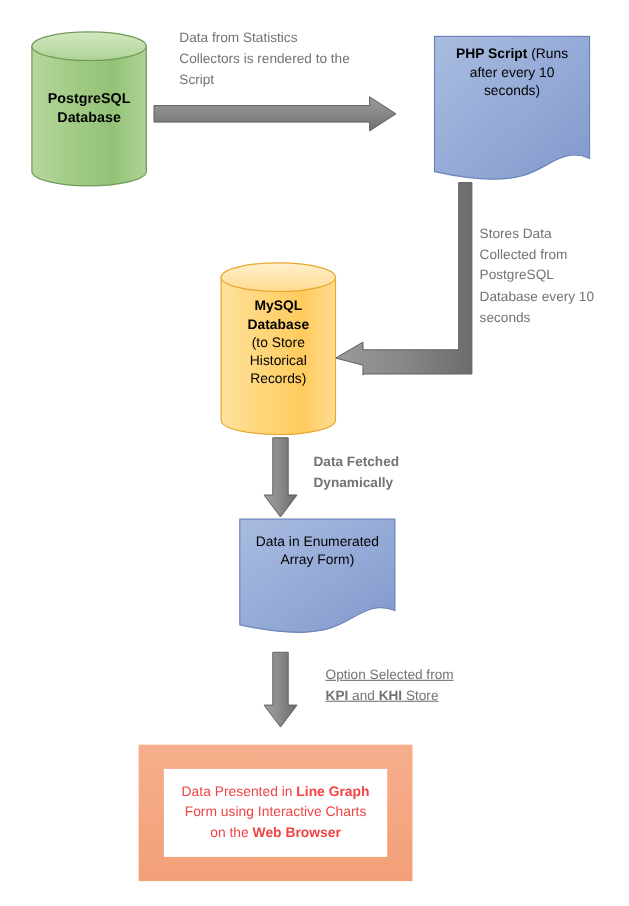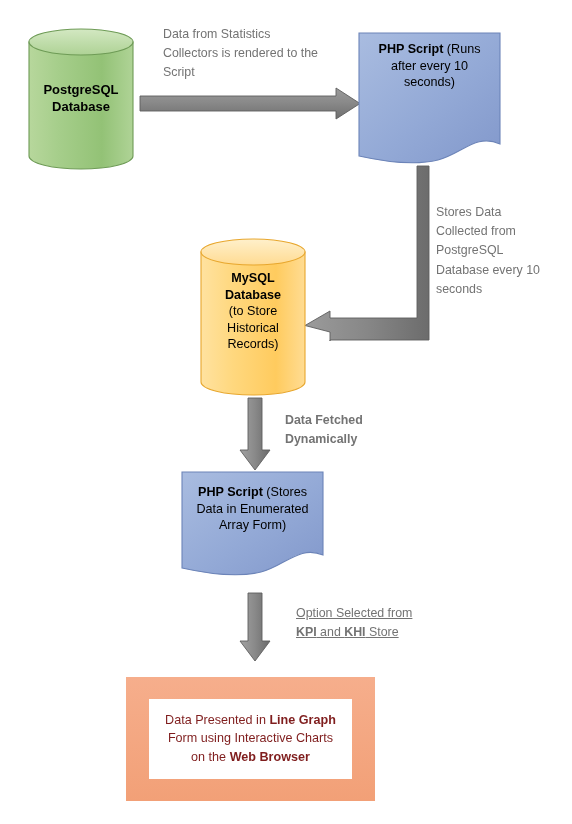--- a/index.html
+++ b/index.html
@@ -10,21 +10,21 @@
   body {
     font-family: "Liberation Sans", sans-serif;
   }
   #canvas {
     position: relative;
     width: 572px;
     height: 824px;
     background: #ffffff;
     overflow: hidden;
   }
-  .abs { position: absolute; }
+  .abs { position: absolute; margin-left: 36px; }
 
   
   .cylinder {
     position: absolute;
   }
 
   
   .shape-text {
     position: absolute;
     left: 0; right: 0;
@@ -188,21 +188,20 @@
       <defs>
         <linearGradient id="gBlue2" x1="0" y1="0" x2="1" y2="1">
           <stop offset="0%" stop-color="#A9BCE0"></stop>
           <stop offset="55%" stop-color="#93A9D6"></stop>
           <stop offset="100%" stop-color="#8298CB"></stop>
         </linearGradient>
       </defs>
       <path d="M1,1 L142,1 L142,84 C118,74 104,95 80,101 C56,107 28,103 1,97 Z" fill="url(#gBlue2)" stroke="#6C84B8" stroke-width="1.1"></path>
     </svg>
     <div class="shape-text" style="top:13px; font-size:12.6px;">
-      <div><span class="b">PHP Script</span><span> (Stores</span></div>
       <div>Data in Enumerated</div>
       <div>Array Form)</div>
     </div>
   </div>
 
   <svg class="arrow-svg" style="left:239px; top:593px;" width="32" height="70" viewBox="0 0 32 70">
     <defs>
       <linearGradient id="gArrD2" x1="0" y1="0" x2="1" y2="0">
         <stop offset="0%" stop-color="#A2A2A2"></stop>
         <stop offset="48%" stop-color="#8A8A8A"></stop>
@@ -212,21 +211,21 @@
     <path d="M6,0 L20,0 L20,48 L28,48 L13,68 L-2,48 L6,48 Z" transform="translate(3,0)" fill="url(#gArrD2)" stroke="#5E5E5E" stroke-width="0.9" stroke-linejoin="miter"></path>
   </svg>
 
   <div class="annot" style="left:296px; top:604px; width:190px; white-space:normal;text-decoration:underline;">
     <div>Option Selected from</div>
     <div><span class="b">KPI</span><span> and </span><span class="b">KHI</span><span> Store</span></div>
   </div>
 
   <div class="result-outer" style="left:126px; top:677px; width:249px; height:124px;">
     <div class="result-inner" style="left:23px; top:22px; right:23px; bottom:22px;">
-      <div style="position:absolute; left:0; right:0; top:12px; text-align:center; font-size:12.6px; line-height:1.45; color:#7f1d1d;">
+      <div style="position:absolute; left:0; right:0; top:12px; text-align:center; font-size:12.6px; line-height:1.45; color:#ef4444;">
         <div><span>Data Presented in </span><span class="b">Line Graph</span></div>
         <div>Form using Interactive Charts</div>
         <div><span>on the </span><span class="b">Web Browser</span></div>
       </div>
     </div>
   </div>
 
 </div>
 
 </body></html>

